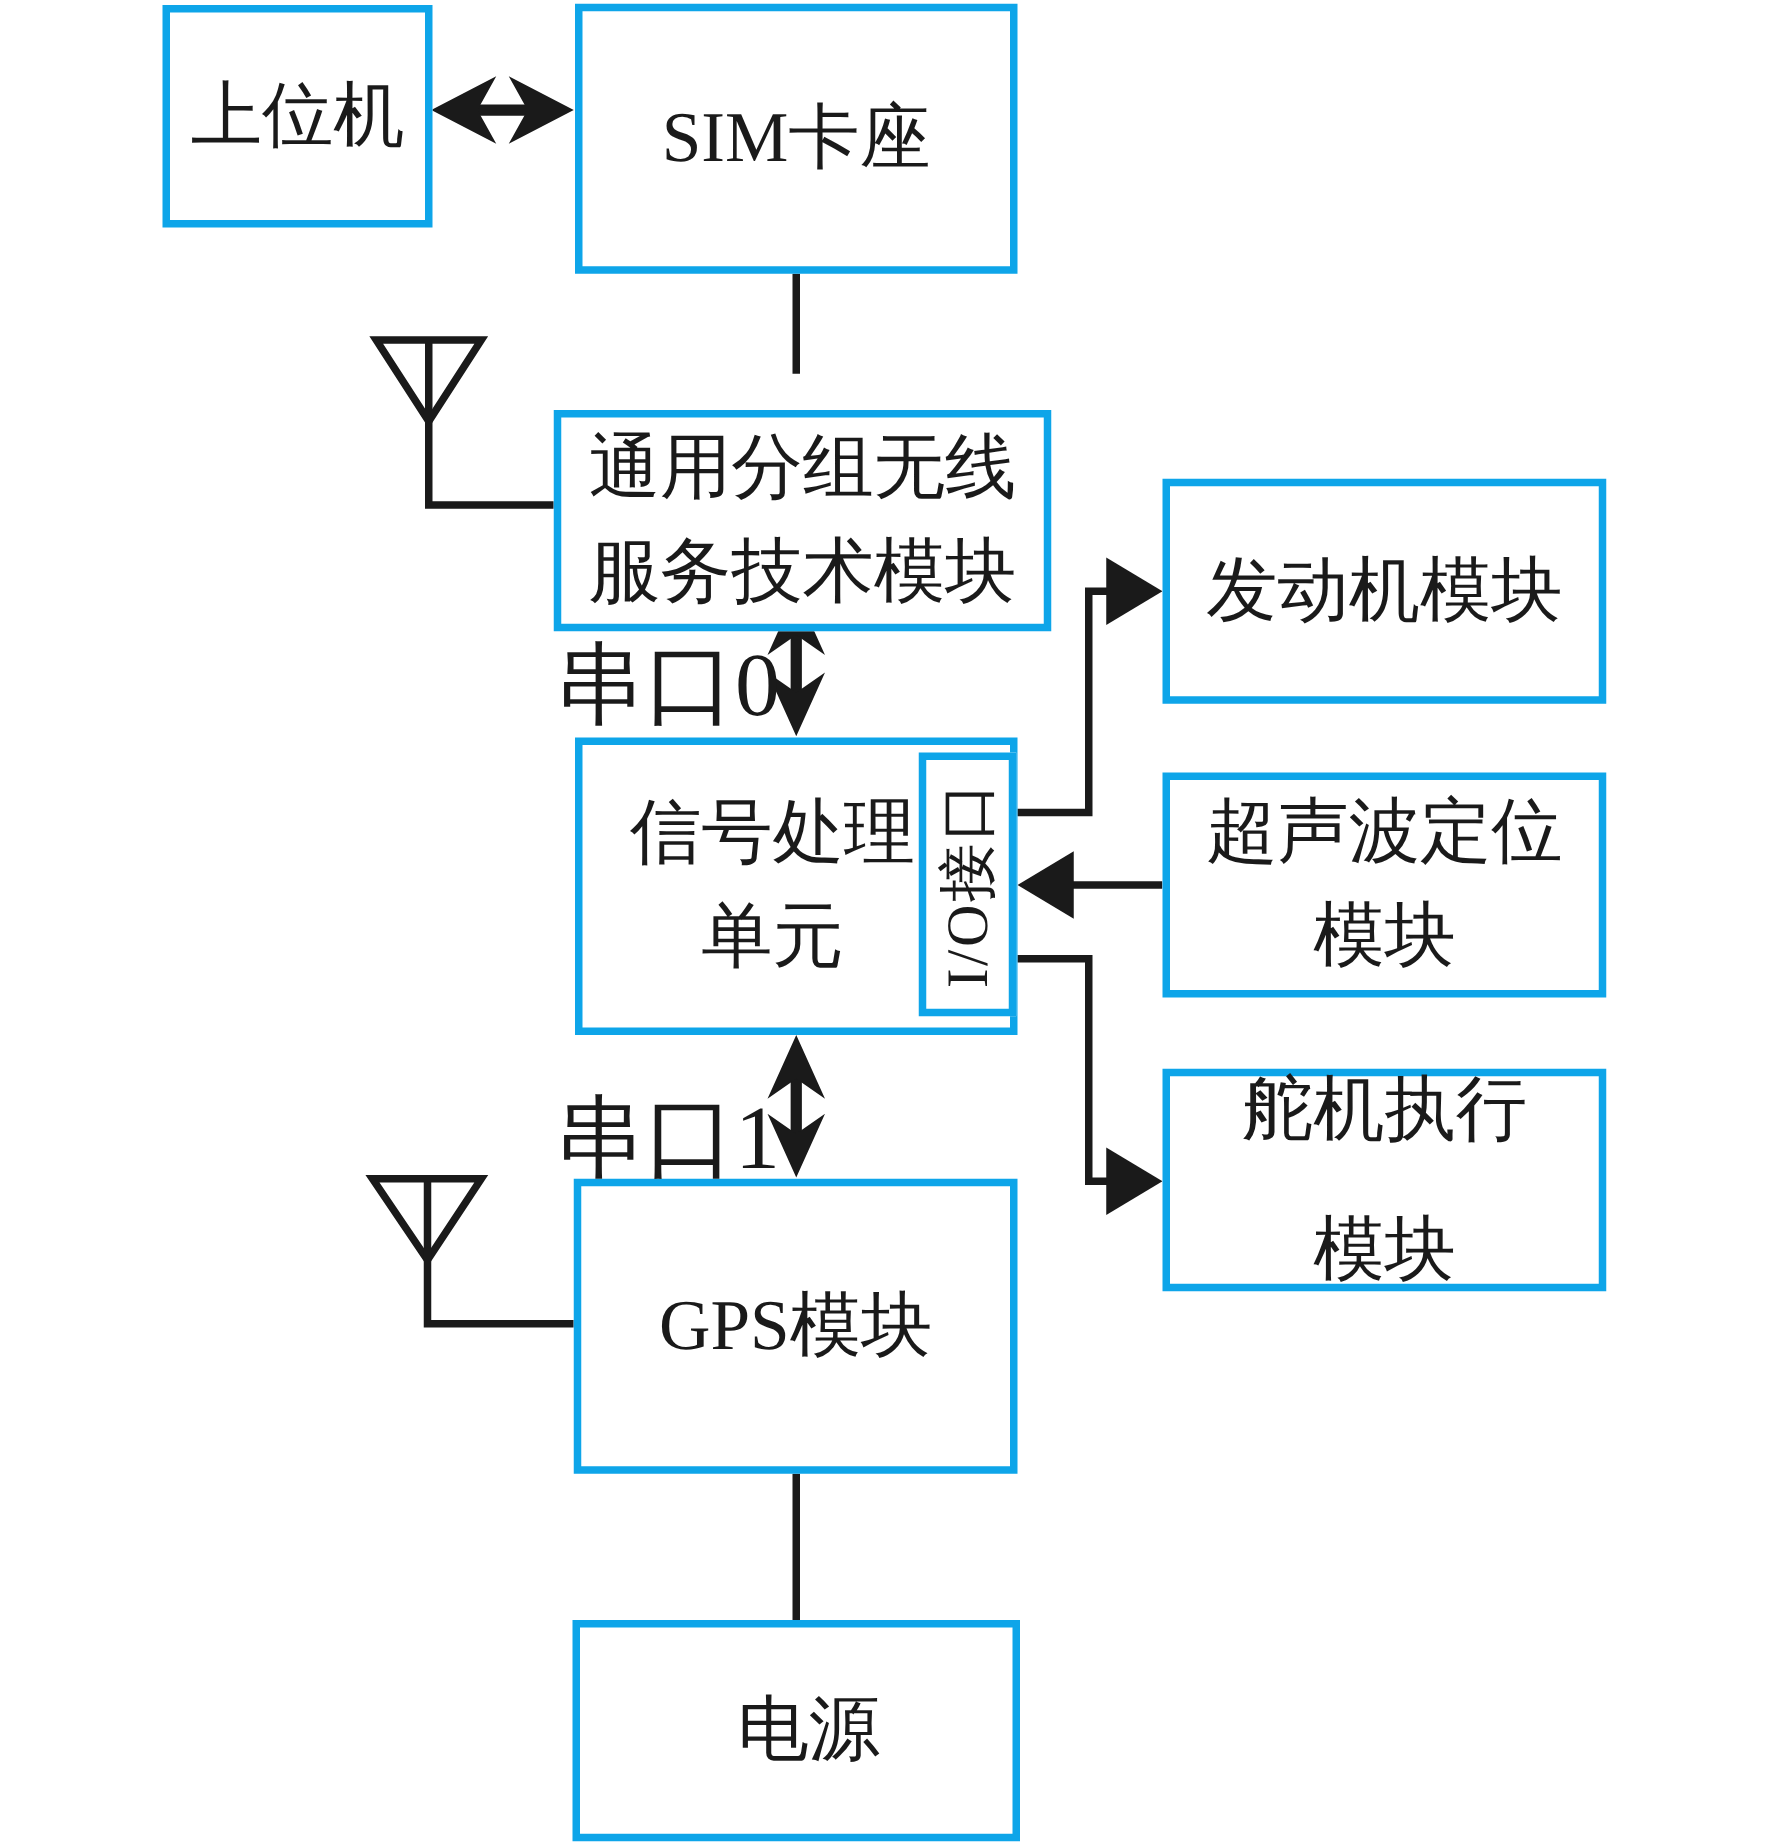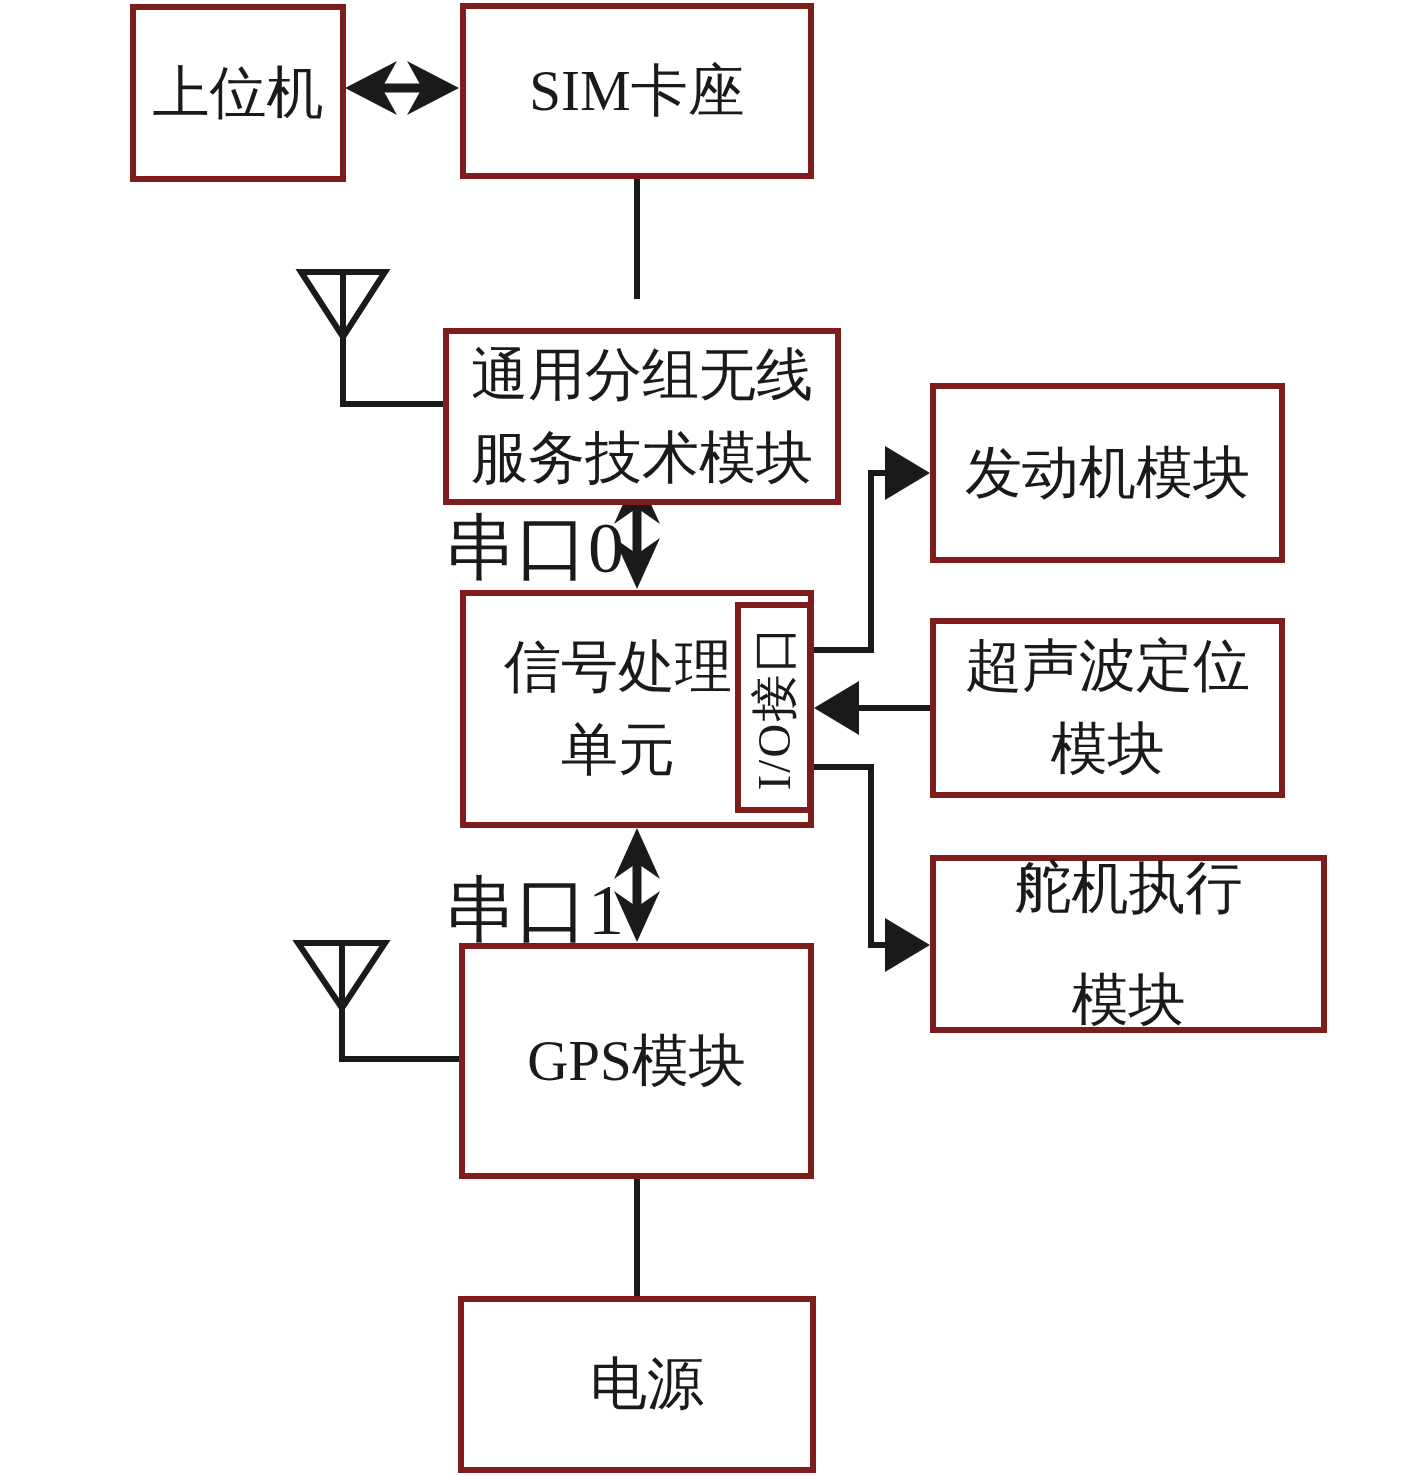--- a/index.html
+++ b/index.html
@@ -17,41 +17,41 @@
     overflow: hidden;
   }
   #wires {
     position: absolute;
     left: 0; top: 0;
     width: 1417px; height: 1476px;
   }
   .node {
     position: absolute;
     box-sizing: border-box;
-    border: 6px solid #7f1d1d;
+    border: 6px solid #0ea5e9;
     background: #ffffff;
     display: flex;
     flex-direction: column;
     align-items: center;
     justify-content: center;
     text-align: right;
     font-size: 57px;
     line-height: 1.45;
     z-index: 2;
   }
   .node .ln { white-space: nowrap; }
 
   #node-host   { left: 130px; top: 4px;    width: 216px; height: 178px; }
-  #node-sim    { left: 460px; top: 3px;    width: 354px; height: 176px; }
+  #node-sim    { left: 460px; top: 3px;    width: 354px; height: 216px; }
   #node-gprs   { left: 443px; top: 296px;  width: 398px; height: 177px; margin-top: 32px; }
   #node-signal { left: 460px; top: 590px;  width: 354px; height: 238px; padding-right: 38px; }
   #node-io     { left: 735px; top: 602px;  width: 78px;  height: 211px; z-index: 3; }
   #node-engine { left: 930px; top: 383px;  width: 355px; height: 180px; }
   #node-ultra  { left: 930px; top: 618px;  width: 355px; height: 180px; }
-  #node-servo  { left: 930px; top: 855px;  width: 397px; height: 178px; gap: 29px; }
+  #node-servo  { left: 930px; top: 855px;  width: 355px; height: 178px; gap: 29px; }
   #node-gps    { left: 459px; top: 943px;  width: 355px; height: 236px; font-family: Liberation Serif, serif; }
   #node-power  { left: 458px; top: 1296px; width: 358px; height: 177px; padding-left: 20px; }
 
   .io-label {
     transform: rotate(-90deg);
     white-space: nowrap;
     font-size: 47px;
     letter-spacing: 2px;
   }
   .edge-label {

